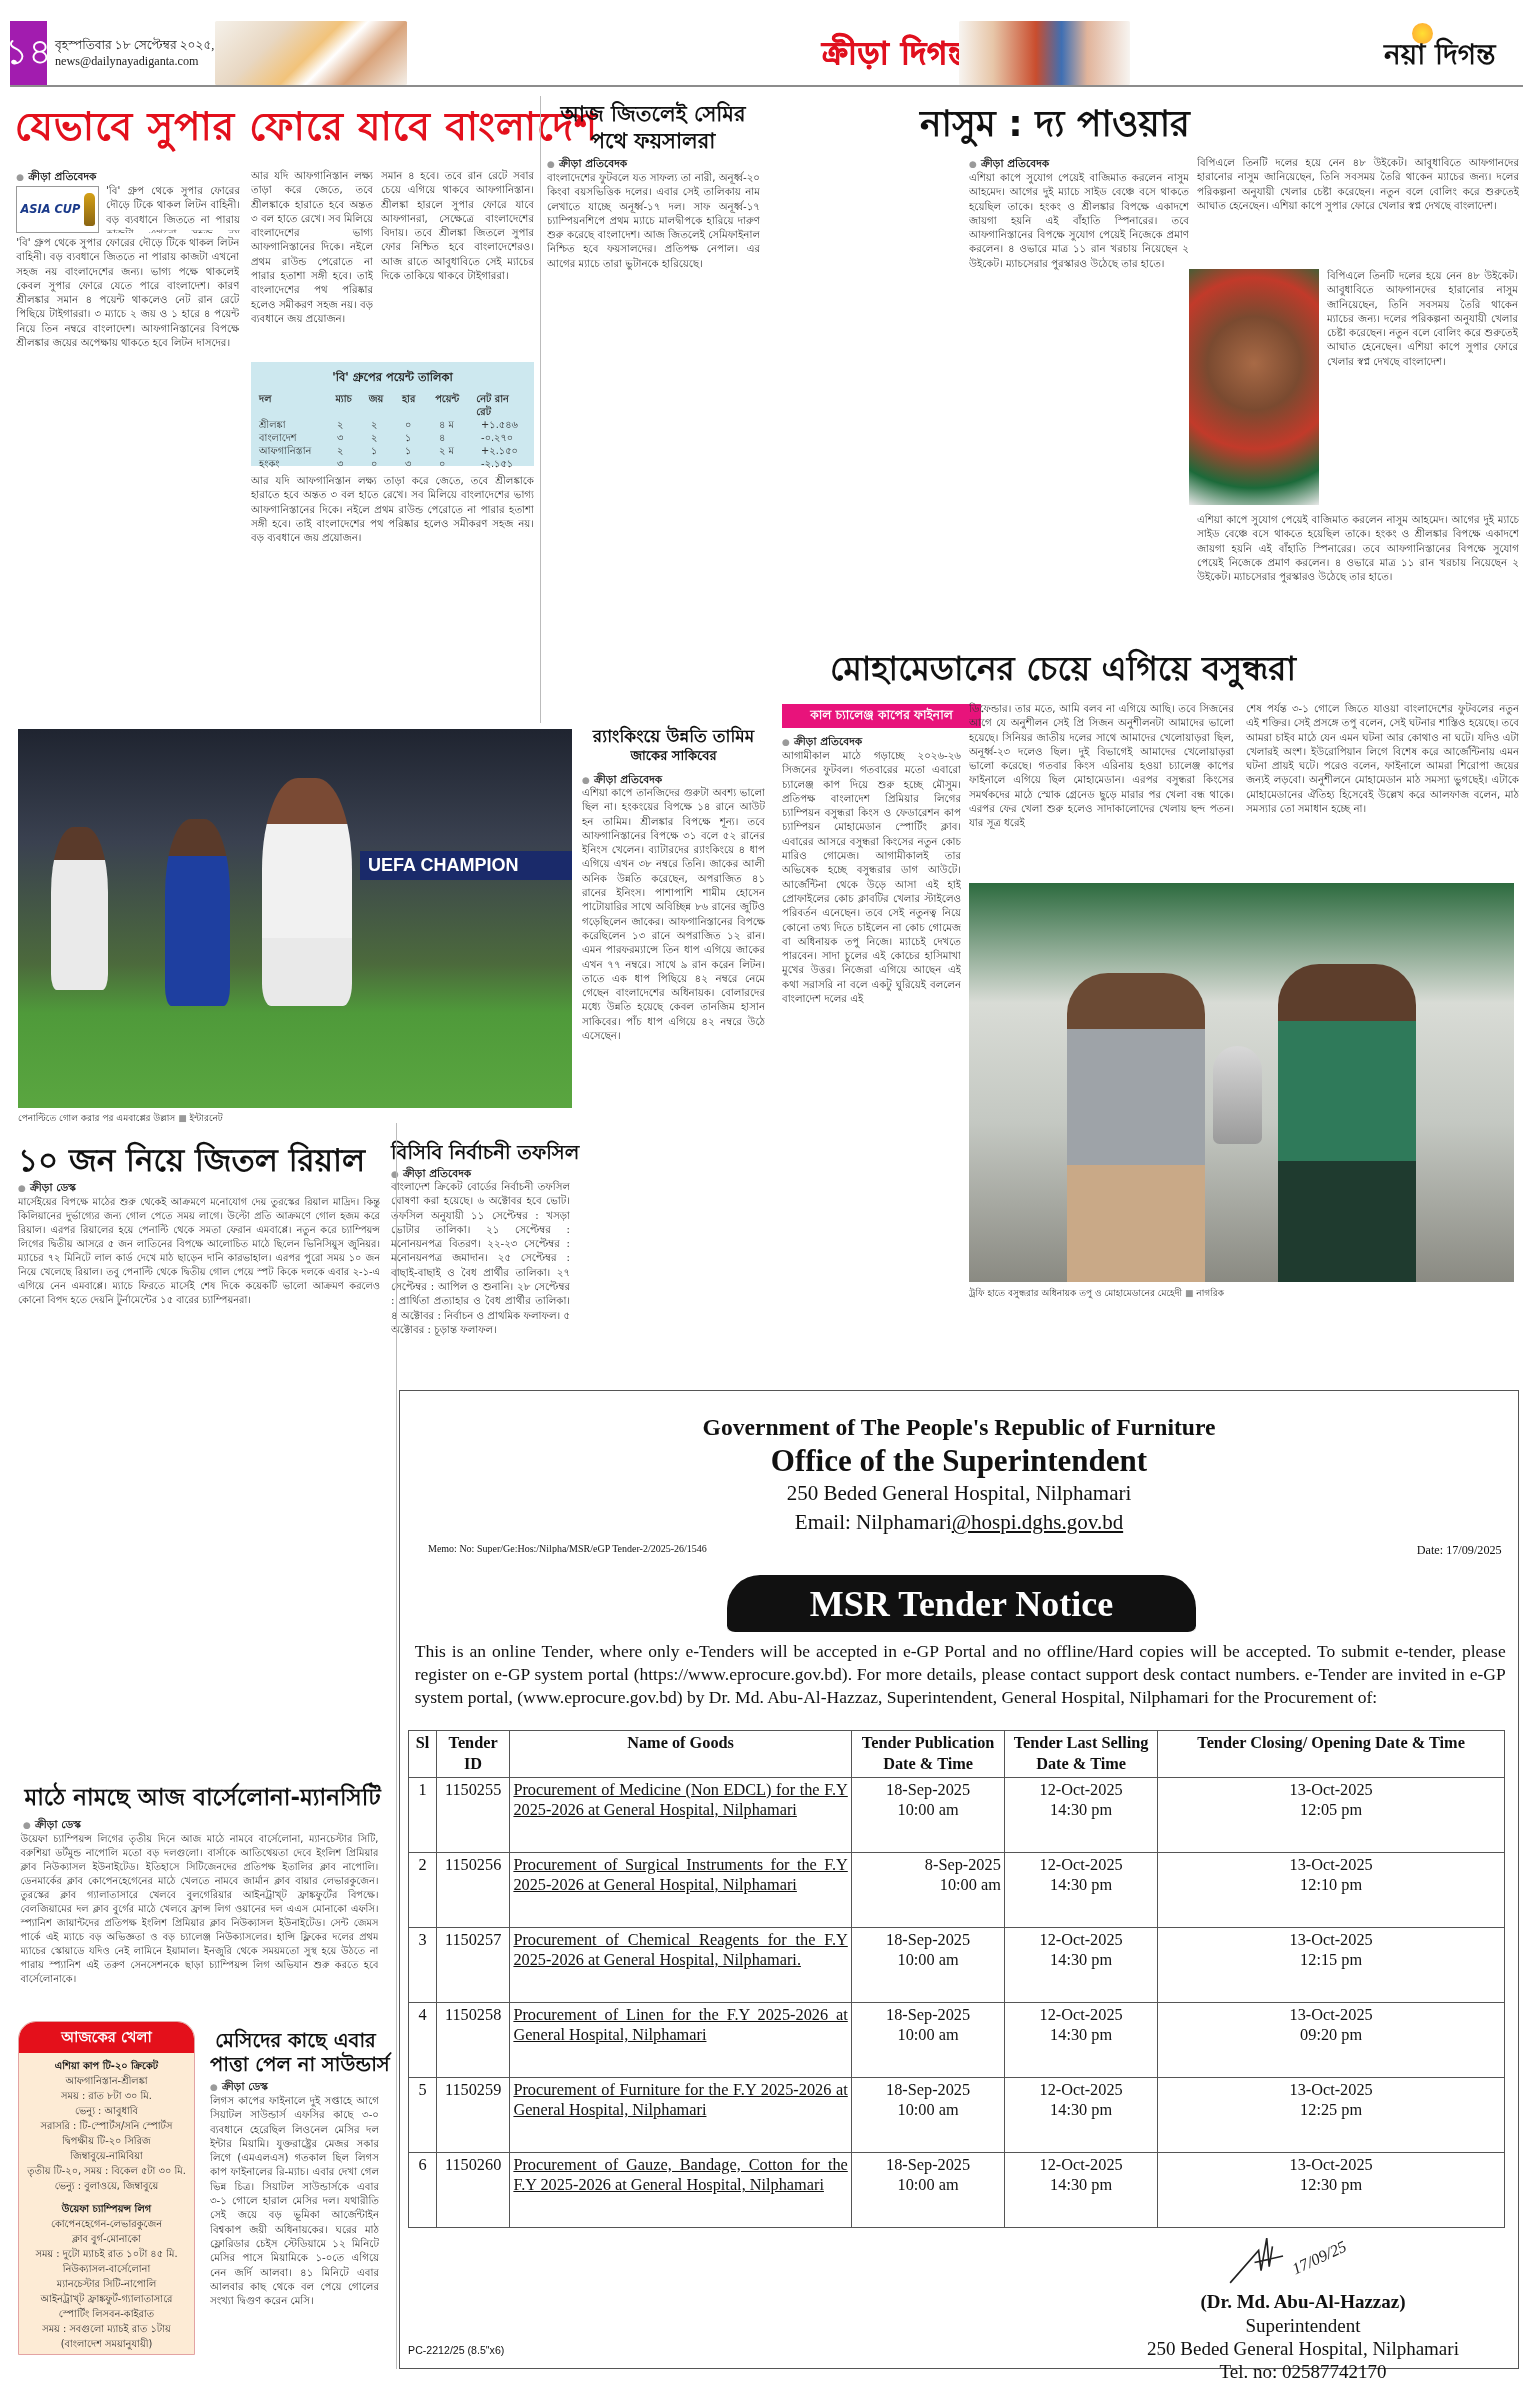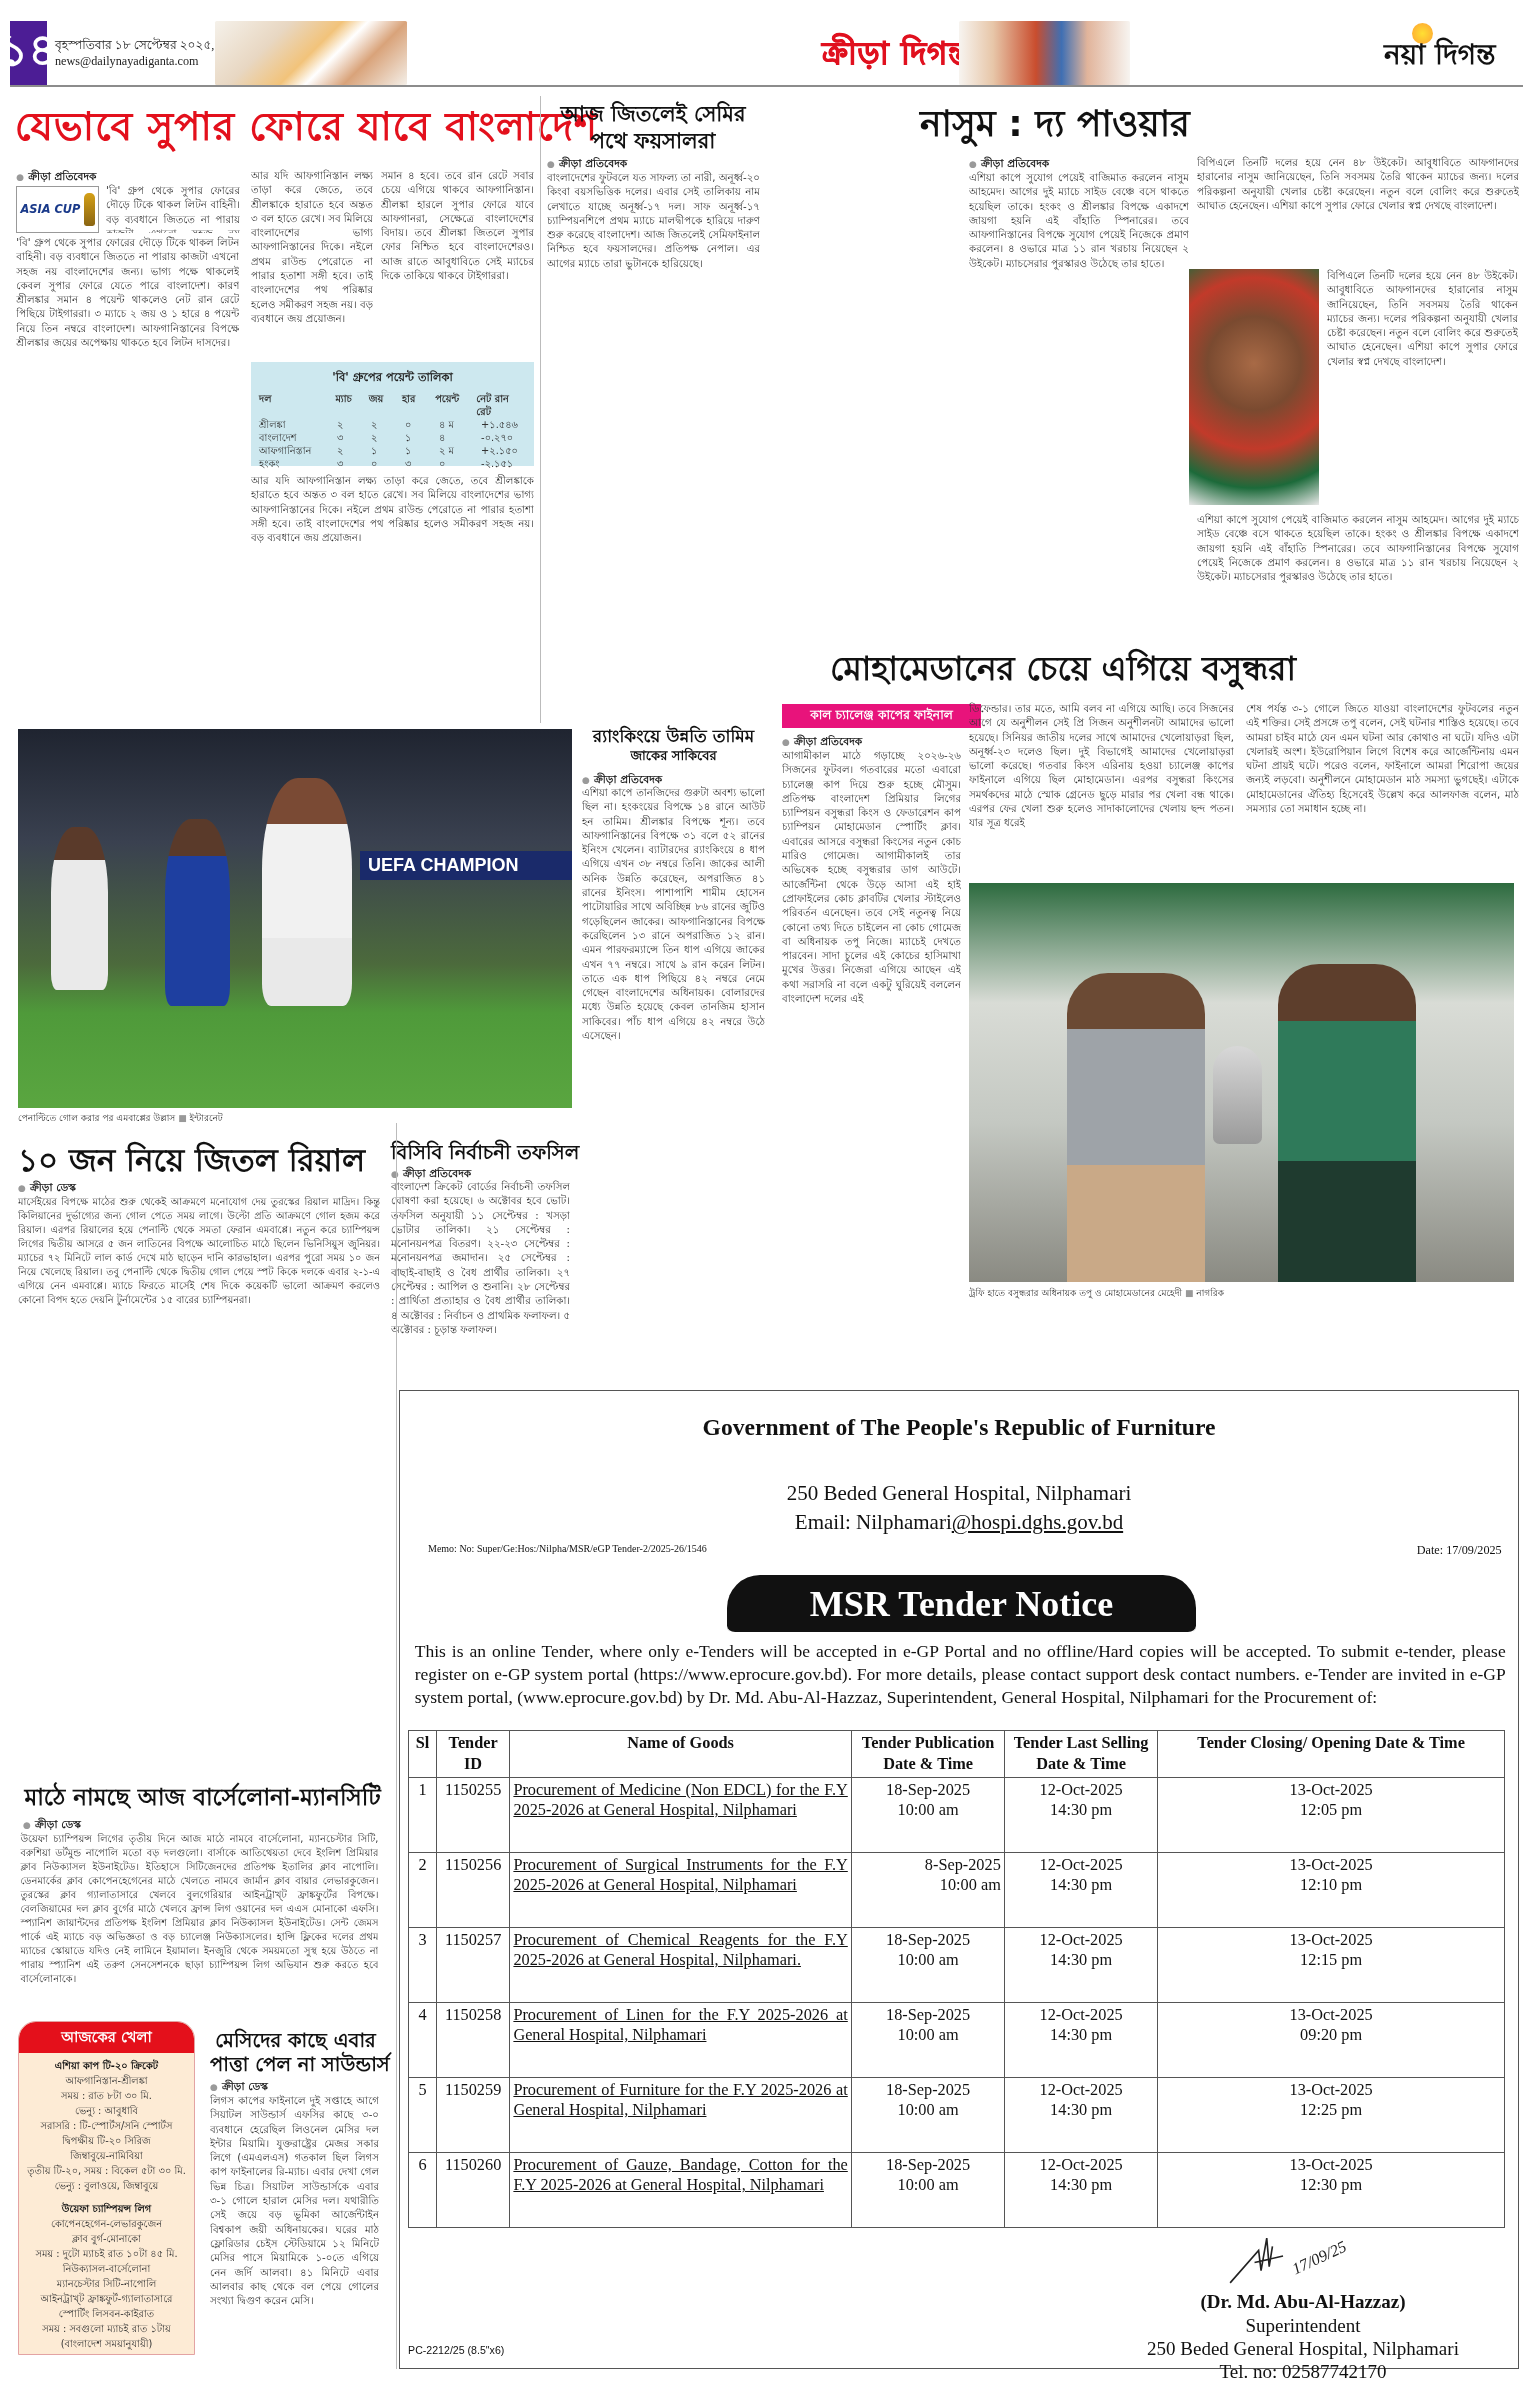--- a/index.html
+++ b/index.html
@@ -1,20 +1,20 @@
 <!DOCTYPE html>
 <html style="font-size:13px"><head>
 <meta charset="utf-8">
 <style>
   *{box-sizing:border-box;margin:0;padding:0}
   html,body{width:1535px;height:2389px;background:#fff;overflow:hidden}
   body{font-family:"DejaVu Sans",sans-serif;color:#111;position:relative}
   .abs{position:absolute}
   
-  .pagenum{left:9.8px;top:21px;width:37px;height:65px;background:#4c1d95;color:#fff;font-size:44px;font-weight:bold;display:flex;align-items:center;justify-content:center}
+  .pagenum{left:9.8px;top:21px;width:37px;height:65px;background:#a21caf;color:#fff;font-size:36px;font-weight:normal;display:flex;align-items:center;justify-content:center}
   .hdr-date{left:55px;top:37px;font-family:"Liberation Serif",serif;font-size:12.2px;line-height:16.3px;color:#222}
   .hdr-line{left:9.8px;top:85px;width:1513px;height:2.4px;background:#8c8c8c}
   .banner-img{top:21px;height:64px;border-radius:1.6px;overflow:hidden}
   .balls{left:215px;width:192px;background:linear-gradient(135deg,#f5f1ea,#e8d7c2 30%,#f2c37a 50%,#fff 60%,#d9a37a 75%,#f4efe8)}
   .players{left:959px;width:171px;background:linear-gradient(90deg,#f7f4f0,#e7c6a8 20%,#c94d2e 45%,#3f6fb3 60%,#e1b49b 75%,#f7f4f0)}
   .section-title{left:822px;top:29px;font-size:31px;font-weight:bold;color:#e0101e;-webkit-text-stroke:0.8px #e0101e;letter-spacing:0.8px}
   .brand{left:1384px;top:33px;font-size:28px;font-weight:bold;color:#111}
   .brand-sun{left:1412px;top:23px;width:21px;height:21px;border-radius:50%;background:radial-gradient(#ffd800,#ff8a00);opacity:.8}
   
   .hl-red{left:14.7px;top:96px;font-size:39px;font-weight:bold;color:#e3101c;letter-spacing:0.8px;white-space:nowrap}
@@ -224,20 +224,21 @@
 </div>
 
 <div class="abs hl" style="left:210px;top:2026px;font-size:19.5px;width:171px;text-align:center">মেসিদের কাছে এবার</div>
 <div class="abs hl" style="left:210px;top:2050px;font-size:19.5px;width:171px;text-align:center">পাত্তা পেল না সাউন্ডার্স</div>
 <div class="abs byline" style="left:210px;top:2079px">ক্রীড়া ডেস্ক</div>
 <div class="abs col" style="left:210px;top:2094px;width:169px;height:277px">লিগস কাপের ফাইনালে দুই সপ্তাহে আগে সিয়াটল সাউন্ডার্স এফসির কাছে ৩-০ ব্যবধানে হেরেছিল লিওনেল মেসির দল ইন্টার মিয়ামি। যুক্তরাষ্ট্রের মেজর সকার লিগে (এমএলএস) গতকাল ছিল লিগস কাপ ফাইনালের রি-ম্যাচ। এবার দেখা গেল ভিন্ন চিত্র। সিয়াটল সাউন্ডার্সকে এবার ৩-১ গোলে হারাল মেসির দল। যথারীতি সেই জয়ে বড় ভূমিকা আর্জেন্টাইন বিশ্বকাপ জয়ী অধিনায়কের। ঘরের মাঠ ফ্লোরিডার চেইস স্টেডিয়ামে ১২ মিনিটে মেসির পাসে মিয়ামিকে ১-০তে এগিয়ে নেন জর্দি আলবা। ৪১ মিনিটে এবার আলবার কাছ থেকে বল পেয়ে গোলের সংখ্যা দ্বিগুণ করেন মেসি।</div>
 <div class="abs vline" style="left:396px;top:1123px;height:1246px"></div>
 
 <div class="abs tender">
   <div class="t-gov">Government of The People's Republic of Furniture</div>
+  <div class="t-office">Office of the Superintendent</div>
   <div class="t-addr">250 Beded General Hospital, Nilphamari</div>
   <div class="t-email">
     <span>Email: Nilphamari</span><u>@hospi.dghs.gov.bd</u>
   </div>
   <div class="t-memo">Memo: No: Super/Ge:Hos:/Nilpha/MSR/eGP Tender-2/2025-26/1546</div>
   <div class="t-date">Date: 17/09/2025</div>
   <div class="t-pill">MSR Tender Notice</div>
   <div class="t-intro">This is an online Tender, where only e-Tenders will be accepted in e-GP Portal and no offline/Hard copies will be accepted. To submit e-tender, please register on e-GP system portal (https://www.eprocure.gov.bd). For more details, please contact support desk contact numbers. e-Tender are invited in e-GP system portal, (www.eprocure.gov.bd) by Dr. Md. Abu-Al-Hazzaz, Superintendent, General Hospital, Nilphamari for the Procurement of:</div>
   <table class="t-table">
     <thead>

